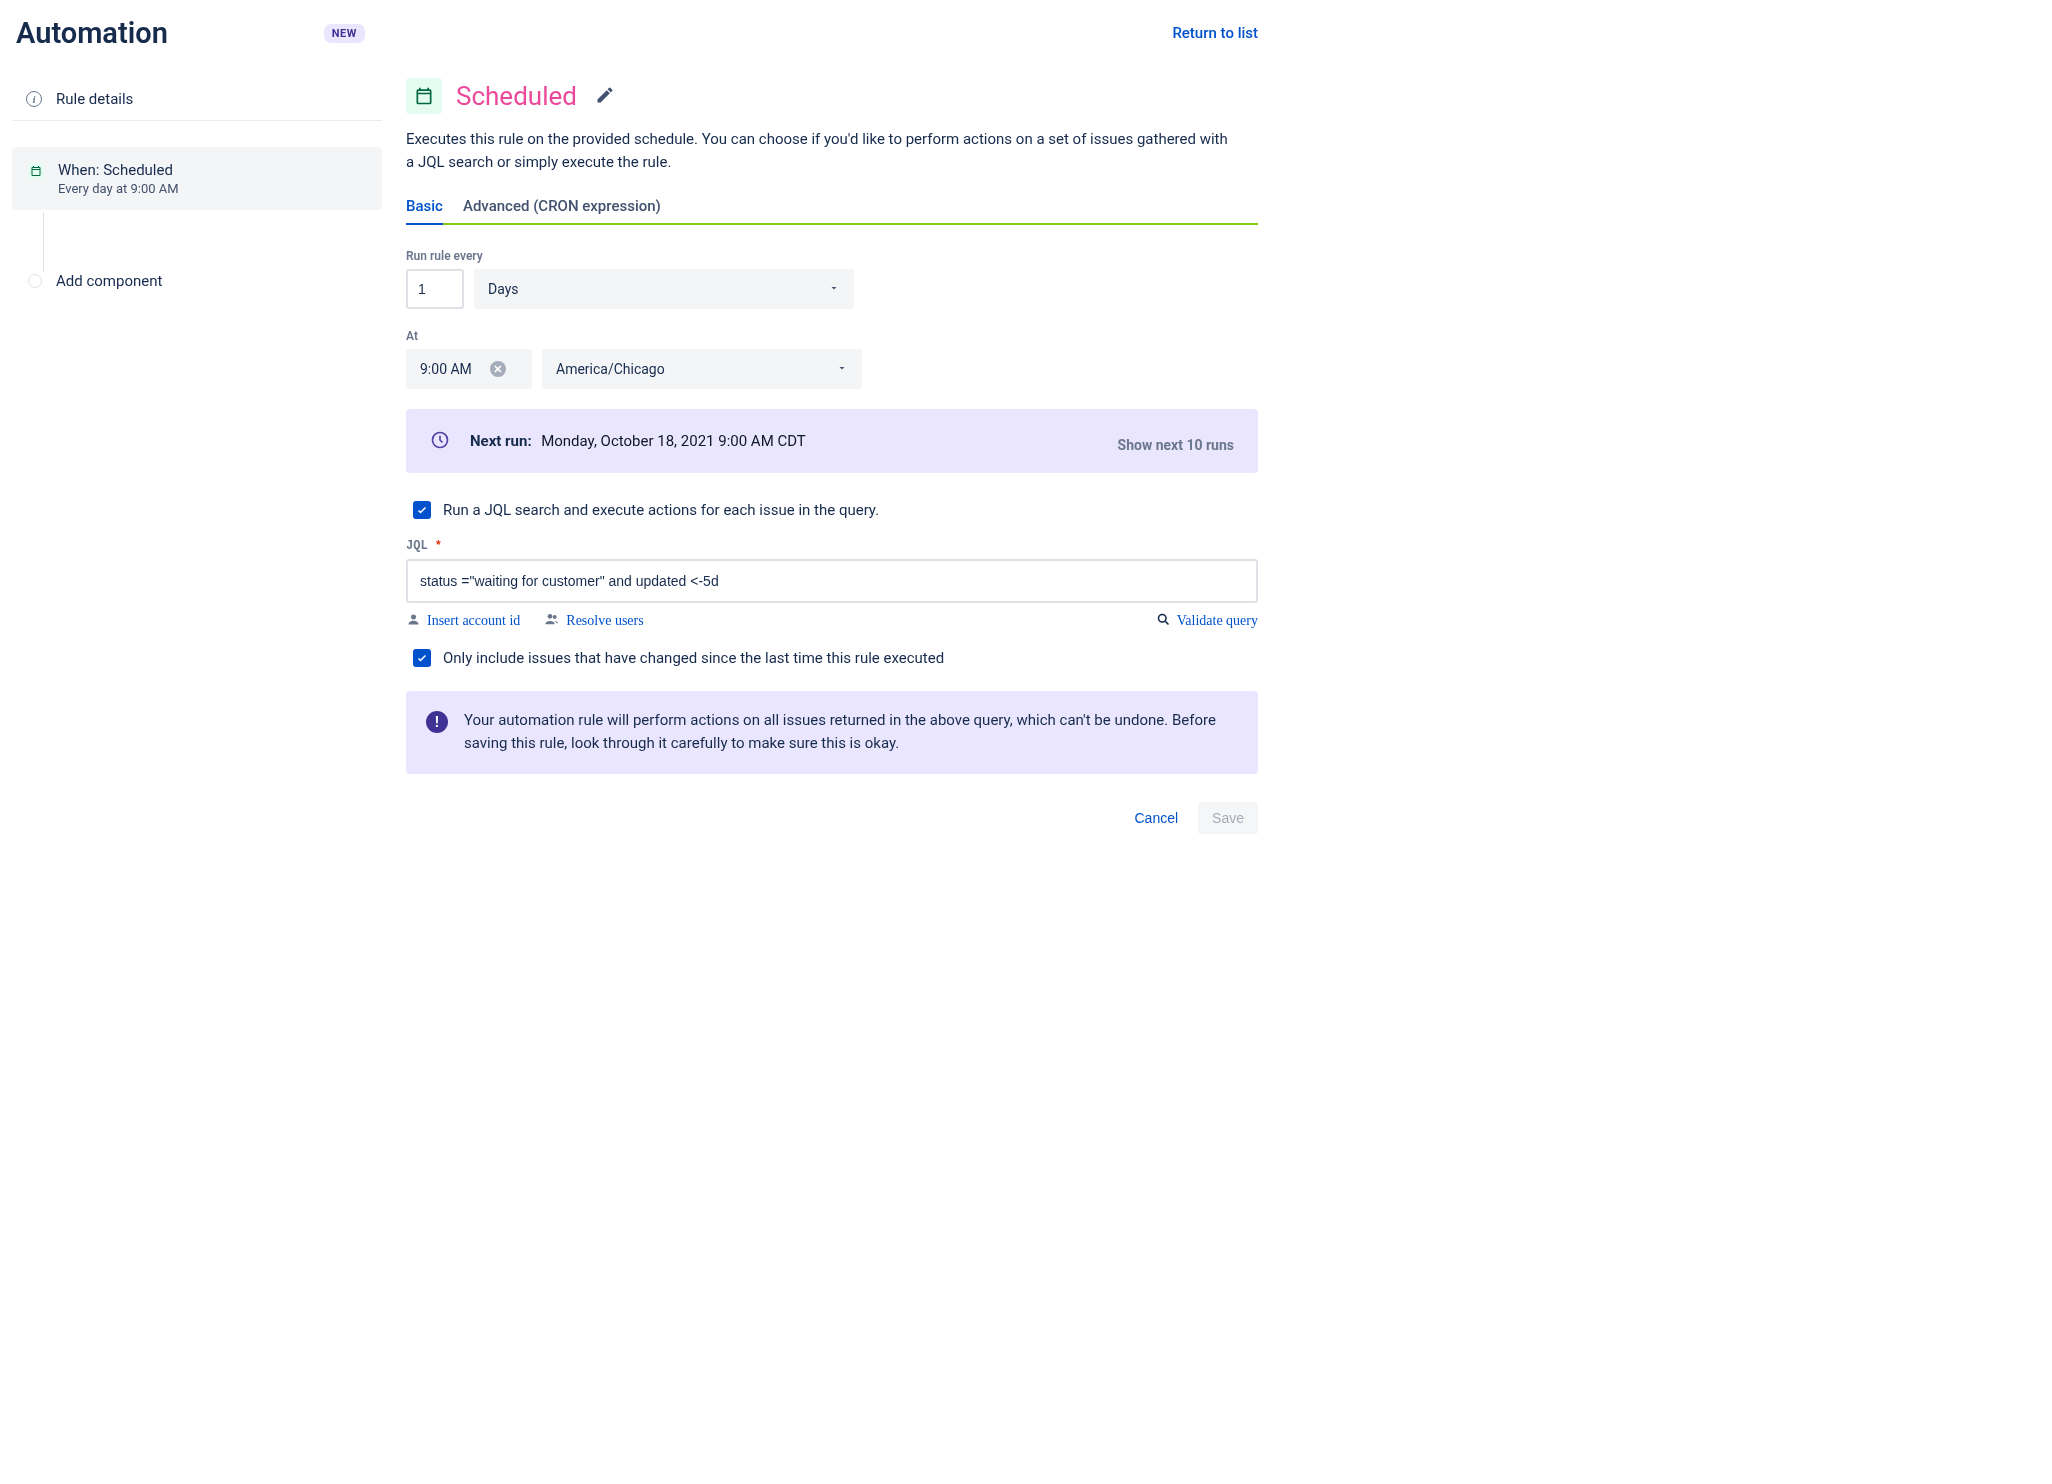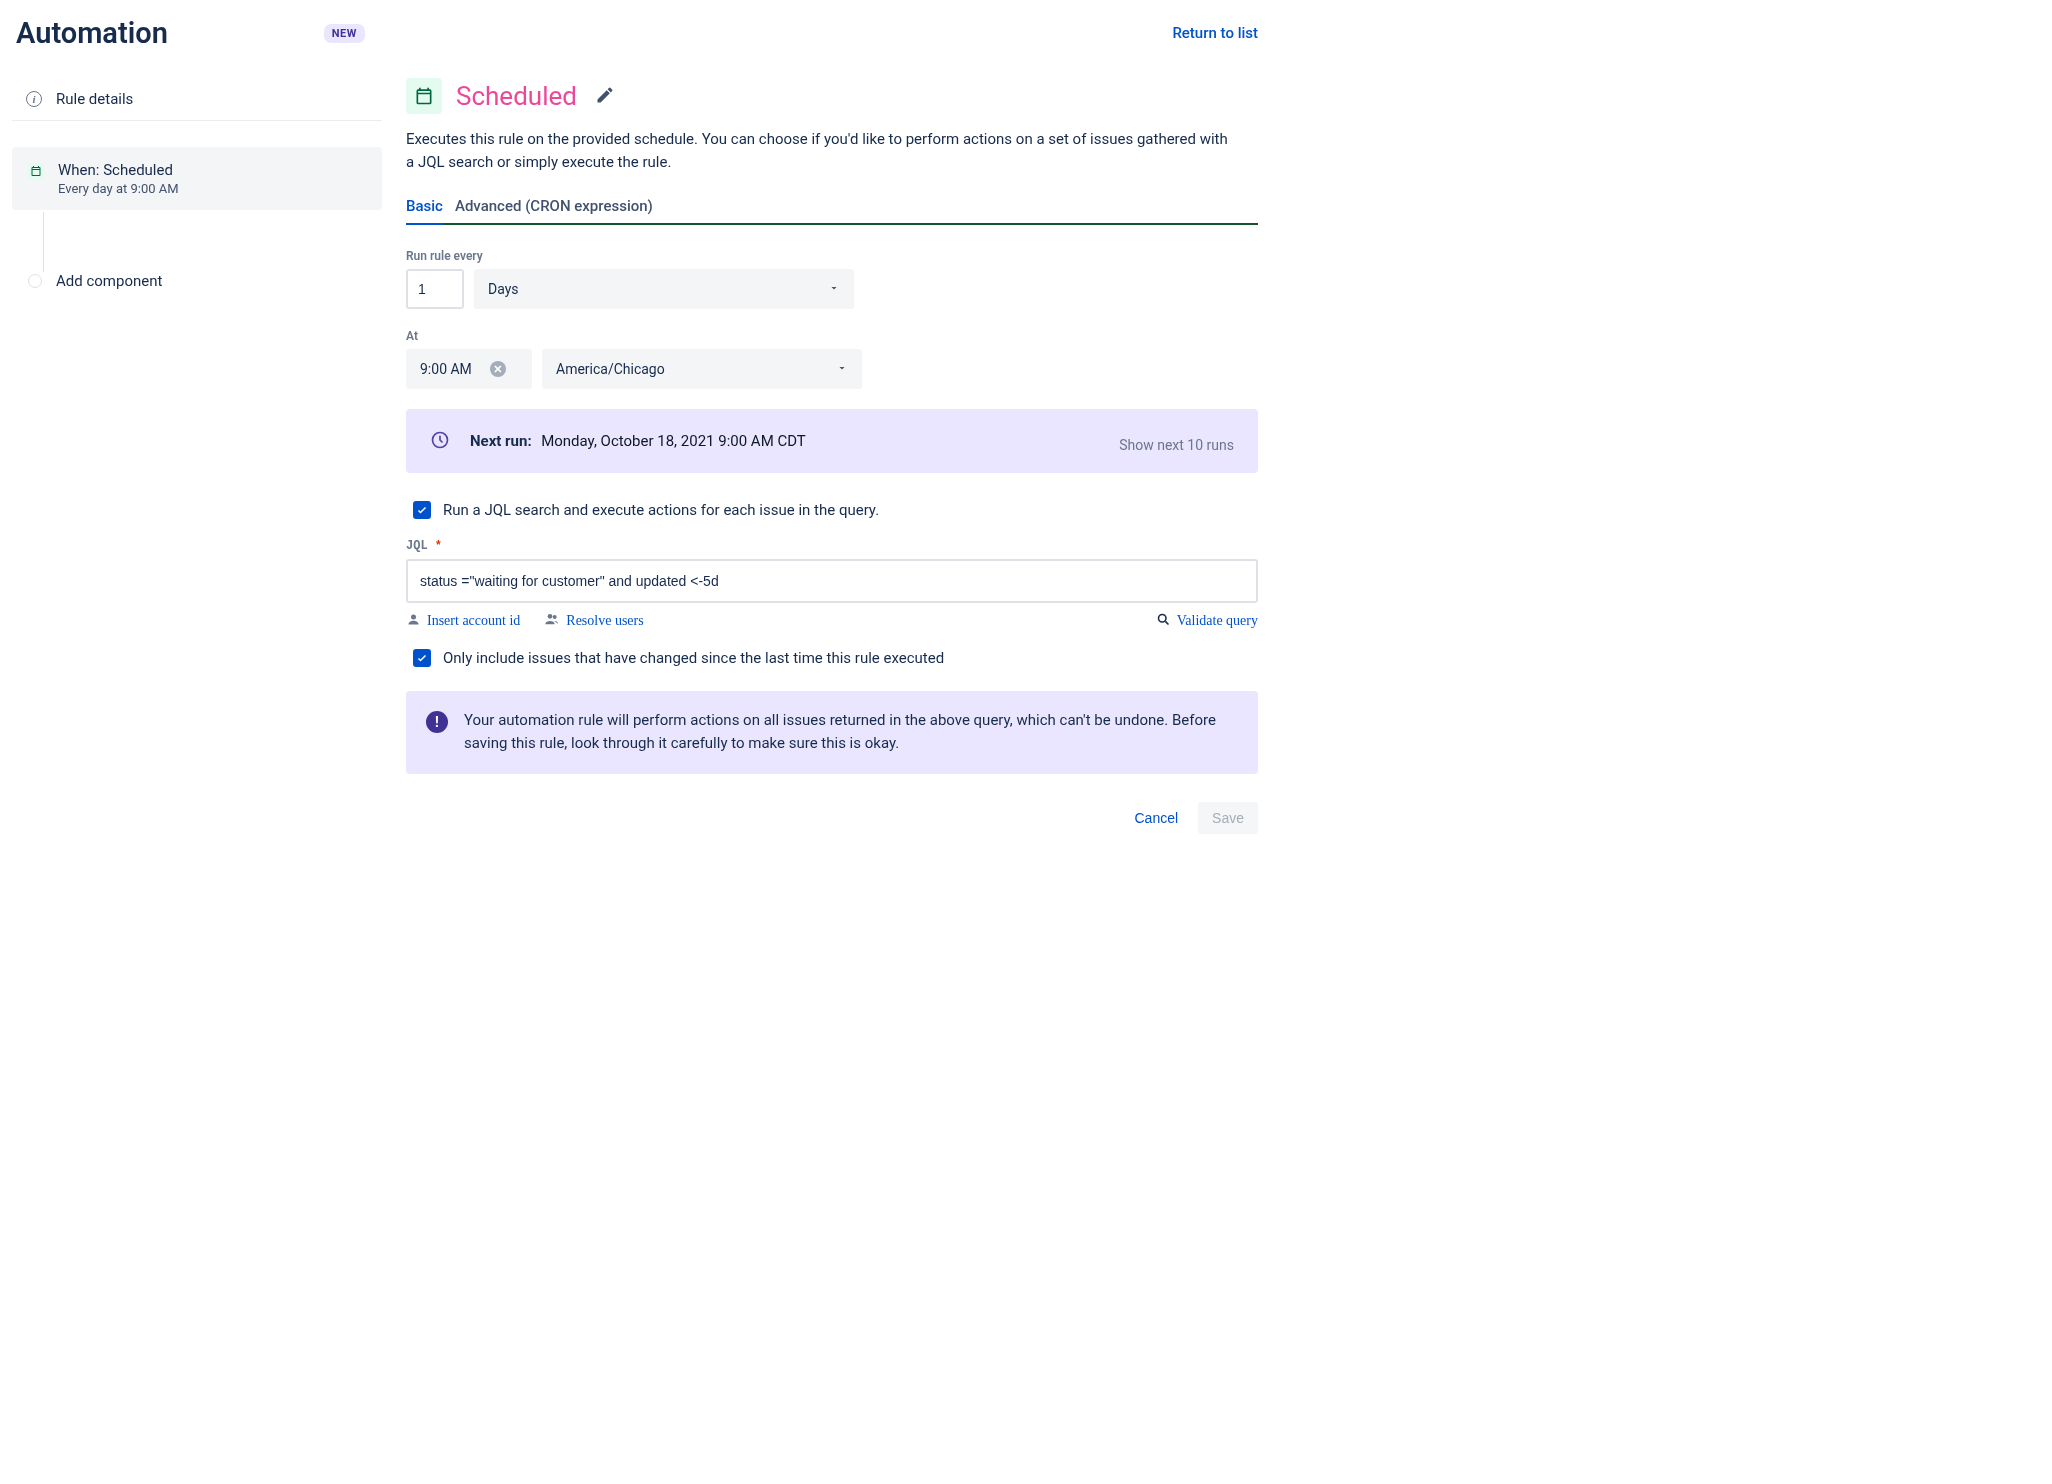--- a/index.html
+++ b/index.html
@@ -24,38 +24,38 @@
 .add-component { display:flex; align-items:center; gap:14px; padding: 0 16px; cursor:pointer; position:relative;}
 .add-circle { width:14px; height:14px; border:1.5px solid #DFE1E6; border-radius:50%; flex-shrink:0; background:#fff;}
 .add-text { font-size:15px; color:#172B4D; }
 .main { flex:1; }
 .main-header { display:flex; align-items:center; gap:14px; margin-bottom:14px;}
 .main-cal-icon { width: 36px; height: 36px; background: #E3FCEF; border-radius: 4px; display:flex; align-items:center; justify-content:center;}
 .main-cal-icon svg { fill:#006644; }
 .main-title { font-size: 26px; font-weight:400; color:#ec4899; }
 .pencil-icon { color:#42526E; cursor:pointer; margin-left:4px;}
 .description { font-size: 15px; color:#172B4D; line-height:1.5; margin-bottom:16px; max-width:830px;}
-.tabs { display:flex; gap:12px; border-bottom:2px solid #14532d; margin-bottom:24px;text-align:center;}
+.tabs { display:flex; gap:20px; border-bottom:2px solid #84cc16; margin-bottom:24px;text-align:center;}
 .tab { padding: 8px 0; font-size:15px; font-weight:500; cursor:pointer; color:#42526E; margin-bottom:-2px; border-bottom:2px solid transparent;}
 .tab.active { color:#0052CC; border-bottom-color:#0052CC; }
 .form-label { font-size:12px; color:#6B778C; font-weight:600; margin-bottom:6px; display:block; }
 .form-row { display:flex; gap:10px; margin-bottom:20px; align-items:center;}
 .number-input { width:58px; height:40px; border:2px solid #DFE1E6; border-radius:3px; padding:0 10px; font-size:14px; color:#172B4D;}
 .select-box { height:40px; background:#F4F5F7; border:none; border-radius:3px; padding:0 14px; display:flex; align-items:center; justify-content:space-between; font-size:14px; color:#172B4D; cursor:pointer; gap:30px;}
 .select-box.wide { width:380px; }
 .select-box.wider { width:320px; }
 .chevron { font-size:12px; color:#42526E;}
 .time-input { height:40px; background:#F4F5F7; border:none; border-radius:3px; padding:0 14px; display:flex; align-items:center; font-size:14px; color:#172B4D; gap:18px; width:126px;}
 .clear-x { width:16px; height:16px; background:#A5ADBA; border-radius:50%; display:flex; align-items:center; justify-content:center; cursor:pointer; color:#fff; font-size:11px; font-weight:bold;}
 .next-run-box { background:#EAE6FF; border-radius:4px; padding:20px 24px; display:flex; align-items:center; justify-content:space-between; margin-bottom:28px;}
 .next-run-left { display:flex; align-items:center; gap:20px;}
 .clock-icon { color:#5243AA; }
 .next-run-label { font-weight:700; font-size:15px; color:#172B4D; }
 .next-run-text { font-size:15px; color:#0f172a; }
-.show-runs { font-size:14px; color:#6B778C; font-weight:400; cursor:pointer;margin-top:8px;}
+.show-runs { font-size:14px; color:#6B778C; font-weight:700; cursor:pointer;margin-top:8px;}
 .checkbox-row { display:flex; align-items:center; gap:12px; margin-bottom:20px;padding-left:7px;}
 .checkbox { width:18px; height:18px; background:#0052CC; border-radius:3px; display:flex; align-items:center; justify-content:center; cursor:pointer; flex-shrink:0;}
 .checkbox svg { stroke:#fff; }
 .checkbox-label { font-size:15px; color:#172B4D; }
 .jql-label { font-size:12px; color:#6B778C; font-weight:600; margin-bottom:6px;font-family:Liberation Mono, monospace;}
 .required { color:#DE350B; }
 .jql-input { width:100%; height:44px; border:2px solid #DFE1E6; border-radius:3px; padding:0 12px; font-size:14px; color:#172B4D; margin-bottom:8px;}
 .jql-actions { display:flex; justify-content:space-between; align-items:center; margin-bottom:18px;}
 .jql-actions-left { display:flex; gap:24px;}
 .jql-link { display:flex; align-items:center; gap:6px; color:#0052CC; font-size:14px; font-weight:500; cursor:pointer;font-family:Liberation Serif, serif;}

